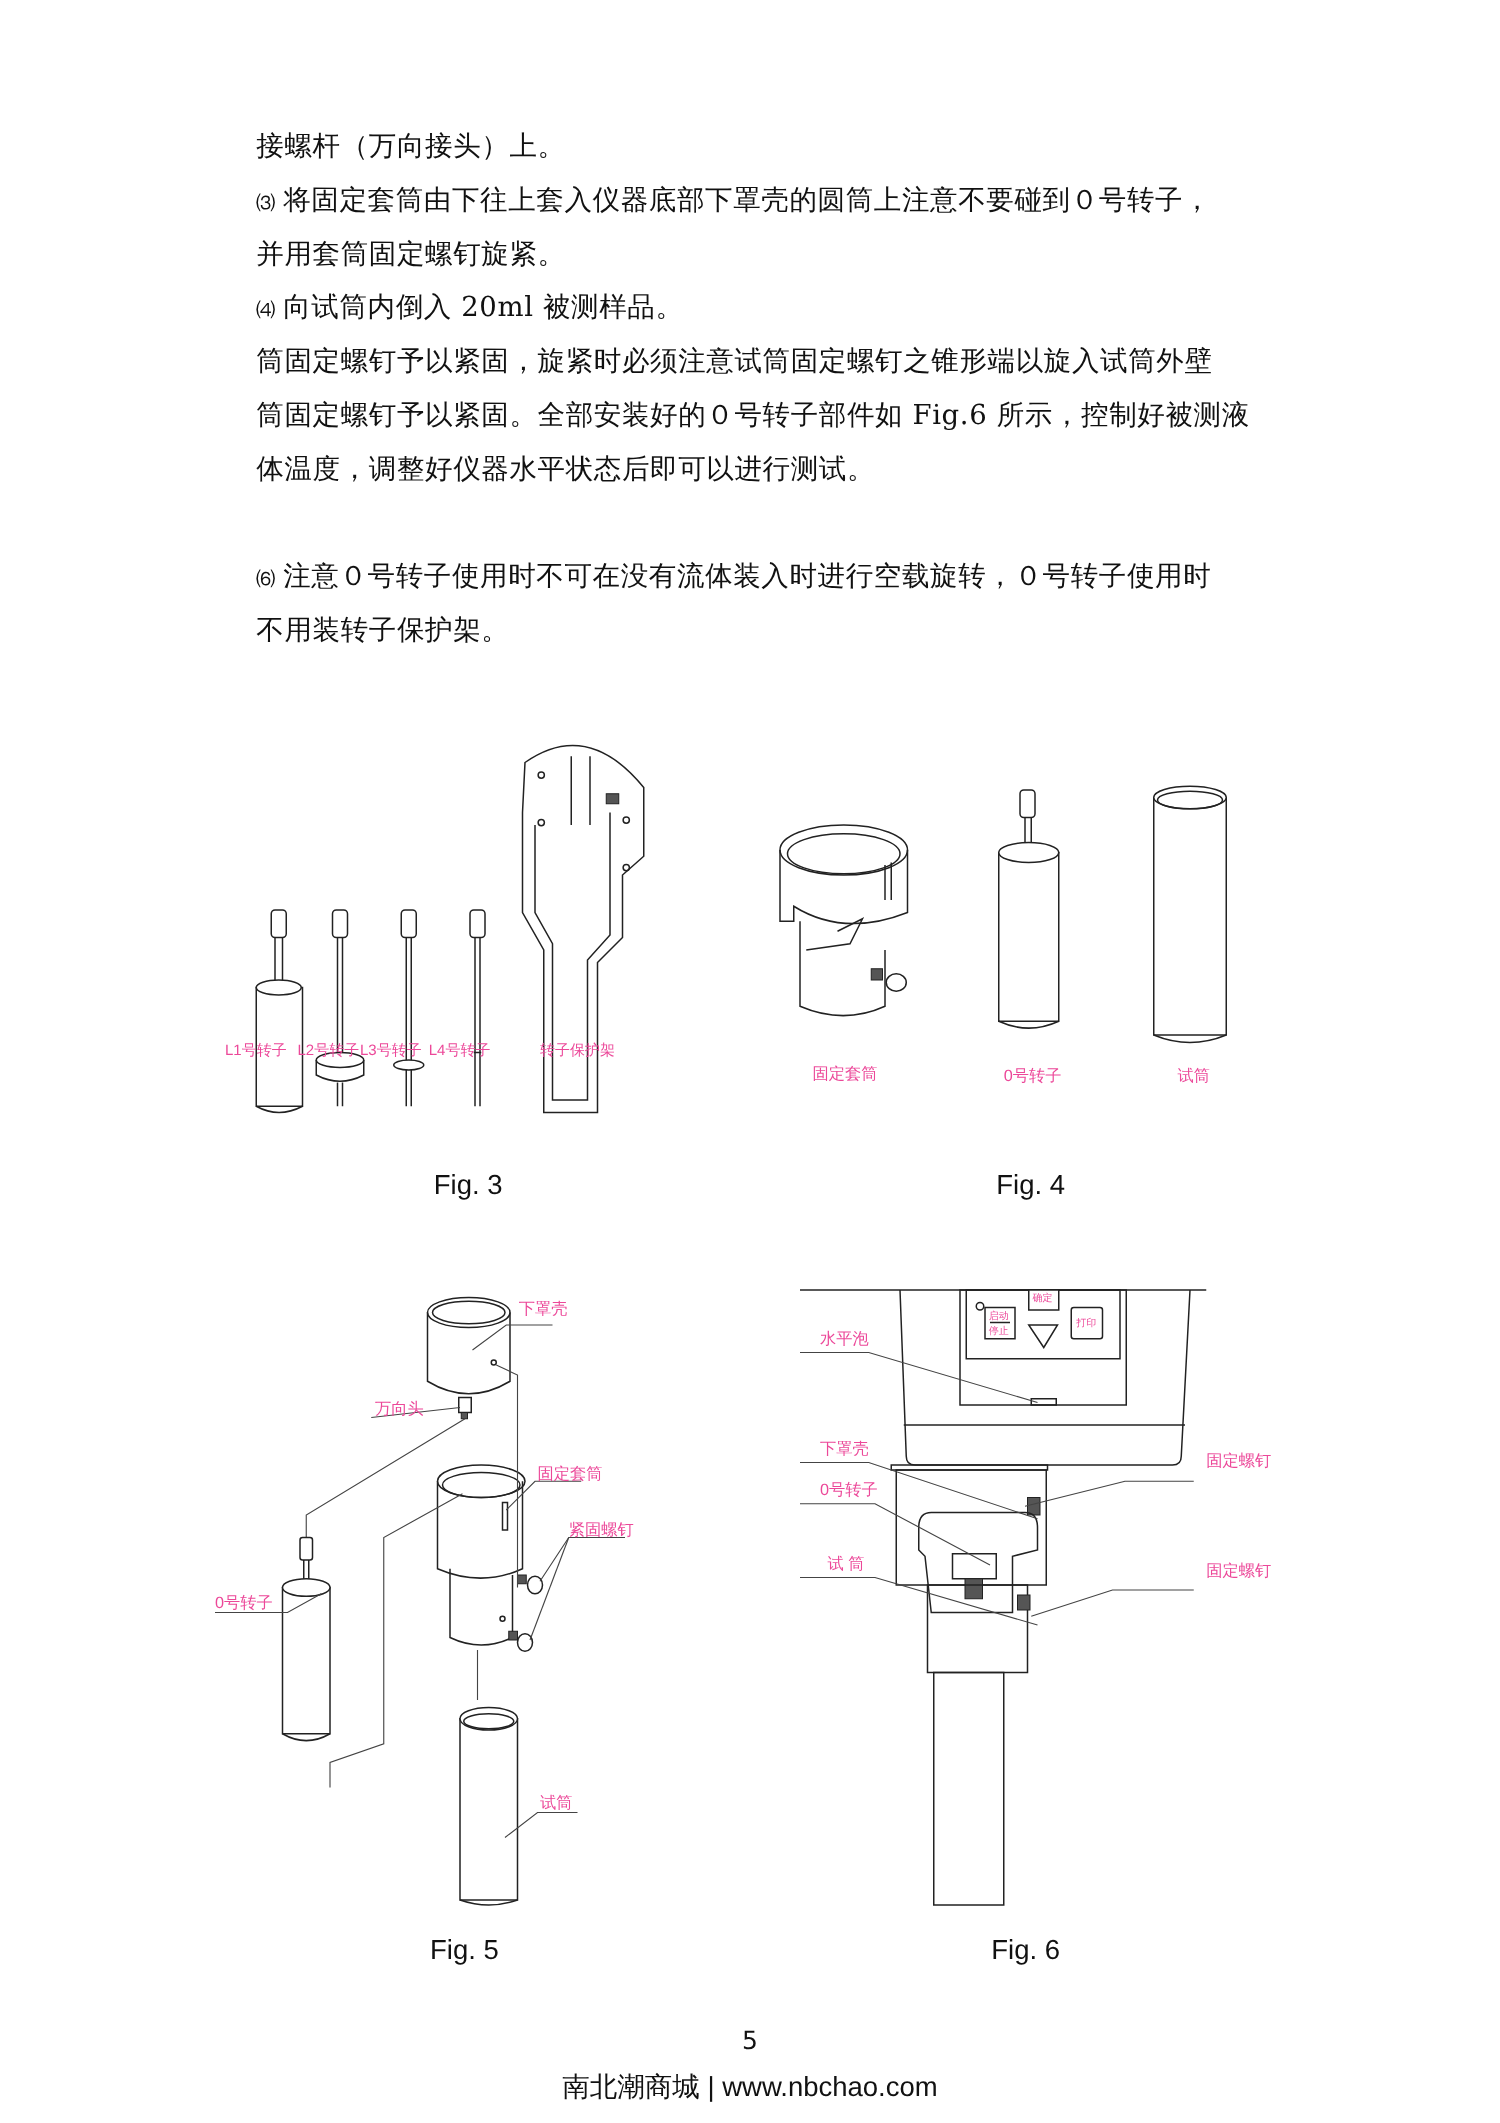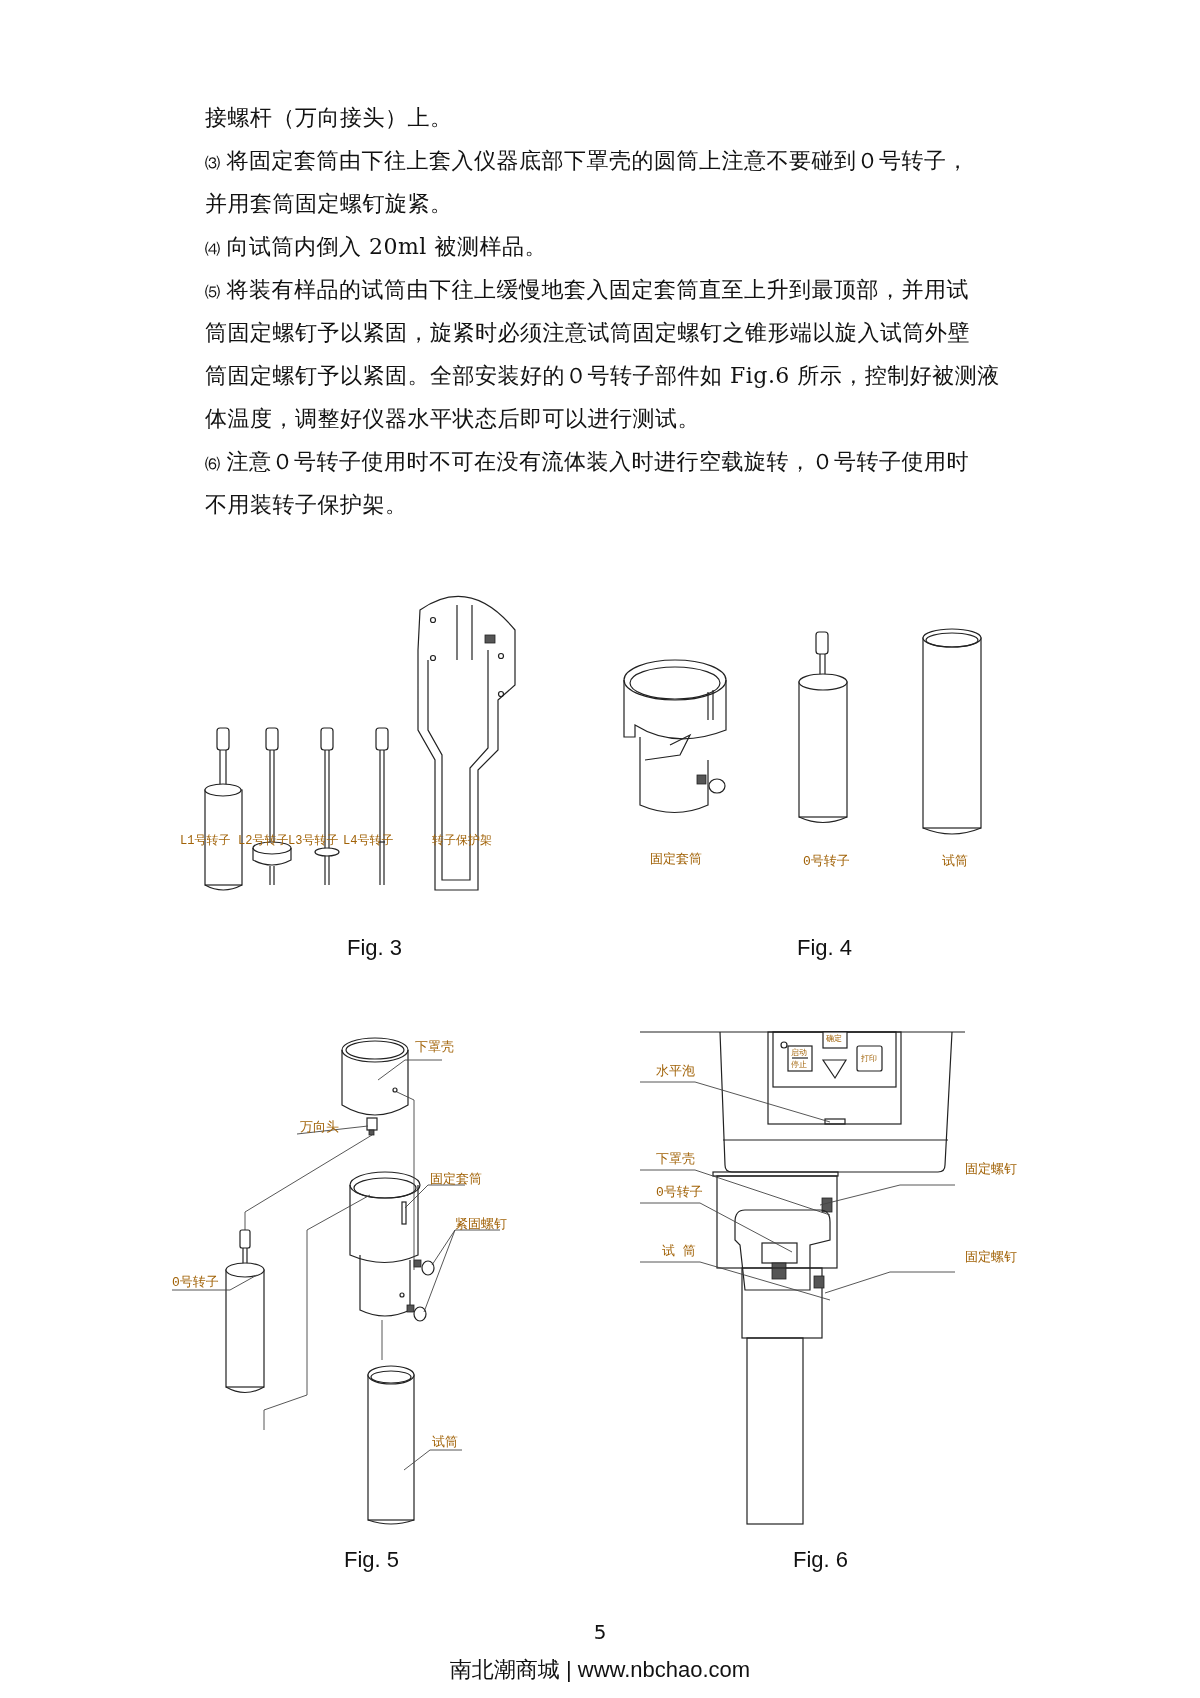--- a/index.html
+++ b/index.html
@@ -4,21 +4,21 @@
 <style>
   html, body { margin: 0; padding: 0; background: #ffffff; }
   body { width: 1200px; height: 1698px; position: relative; overflow: hidden;
          font-family: "DejaVu Serif", "Liberation Serif", serif; color: #111; }
   .para { position: absolute; left: 188px; width: 830px; font-size: 22px; line-height: 43px; letter-spacing: 0.5px; }
   .line { height: 43px; white-space: nowrap; margin-left: 17px; }
   .num { font-family: "DejaVu Sans", sans-serif; font-size: 15px; margin-right: 6px; }
   .fig { position: absolute; }
   .fig svg { position: absolute; left: 0; top: 0; }
   .cap { position: absolute; font-family: "Liberation Sans", sans-serif; font-size: 22px; color: #111; white-space: nowrap; }
-  .lbl { position: absolute; font-family: Liberation Mono, monospace; font-size: 13px; color: #a16207; white-space: nowrap; }
+  .lbl { position: absolute; font-family: Liberation Sans, sans-serif; font-size: 13px; color: #ec4899; white-space: nowrap; }
   .lbl-s { font-size: 12px; }
   .pageno { position: absolute; top: 1620px; left: 0; width: 1200px; text-align: center; font-family: "DejaVu Sans", sans-serif; font-size: 20px; }
   .footer { position: absolute; top: 1655px; left: 0; width: 1200px; text-align: center; font-family: Liberation Sans, sans-serif; font-size: 22px; }
   svg .s { fill: none; stroke: #222; stroke-width: 1.2; }
   svg .t { fill: none; stroke: #444; stroke-width: 0.9; }
   svg .w { fill: #fff; stroke: #222; stroke-width: 1.2; }
   svg .d { fill: #555; stroke: #222; stroke-width: 0.8; }
 </style>
 </head>
 <body>
@@ -30,21 +30,20 @@
 <div class="para" style="top:139px;">
   <div class="line"><span class="num">⑶</span><span>将固定套筒由下往上套入仪器底部下罩壳的圆筒上注意不要碰到０号转子，</span></div>
   <div class="line">并用套筒固定螺钉旋紧。</div>
 </div>
 
 <div class="para" style="top:225px;">
   <div class="line"><span class="num">⑷</span><span>向试筒内倒入 20ml 被测样品。</span></div>
 </div>
 
 <div class="para" style="top:268px;">
-  <div class="line"><span class="num">⑸</span><span>将装有样品的试筒由下往上缓慢地套入固定套筒直至上升到最顶部，并用试</span></div>
   <div class="line">筒固定螺钉予以紧固，旋紧时必须注意试筒固定螺钉之锥形端以旋入试筒外壁</div>
   <div class="line">筒固定螺钉予以紧固。全部安装好的０号转子部件如 Fig.6 所示，控制好被测液</div>
   <div class="line">体温度，调整好仪器水平状态后即可以进行测试。</div>
 </div>
 
 <div class="para" style="top:440px;">
   <div class="line"><span class="num">⑹</span><span>注意０号转子使用时不可在没有流体装入时进行空载旋转，０号转子使用时</span></div>
   <div class="line">不用装转子保护架。</div>
 </div>
 

